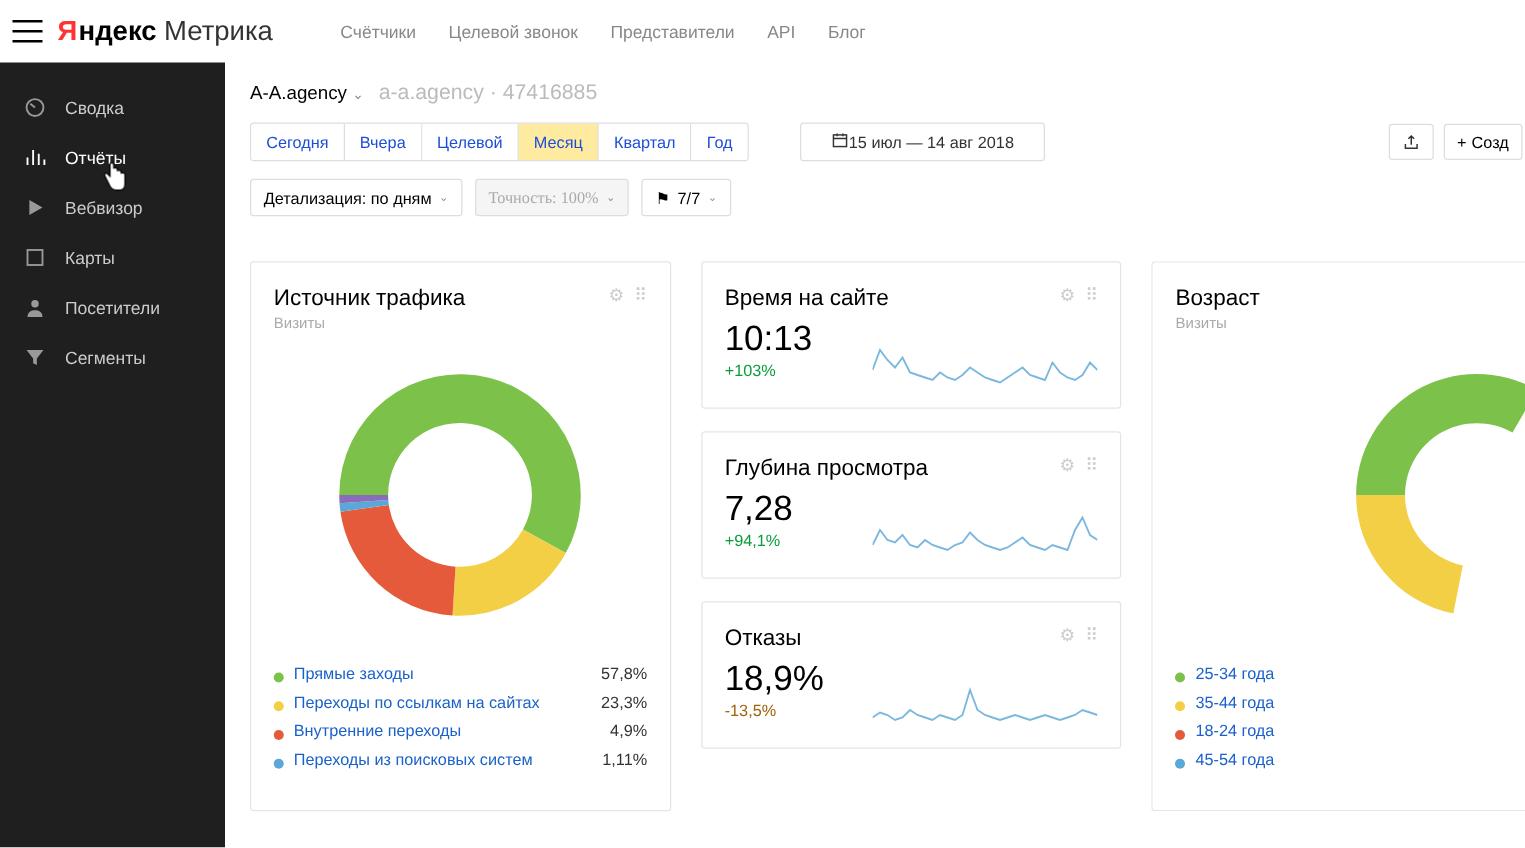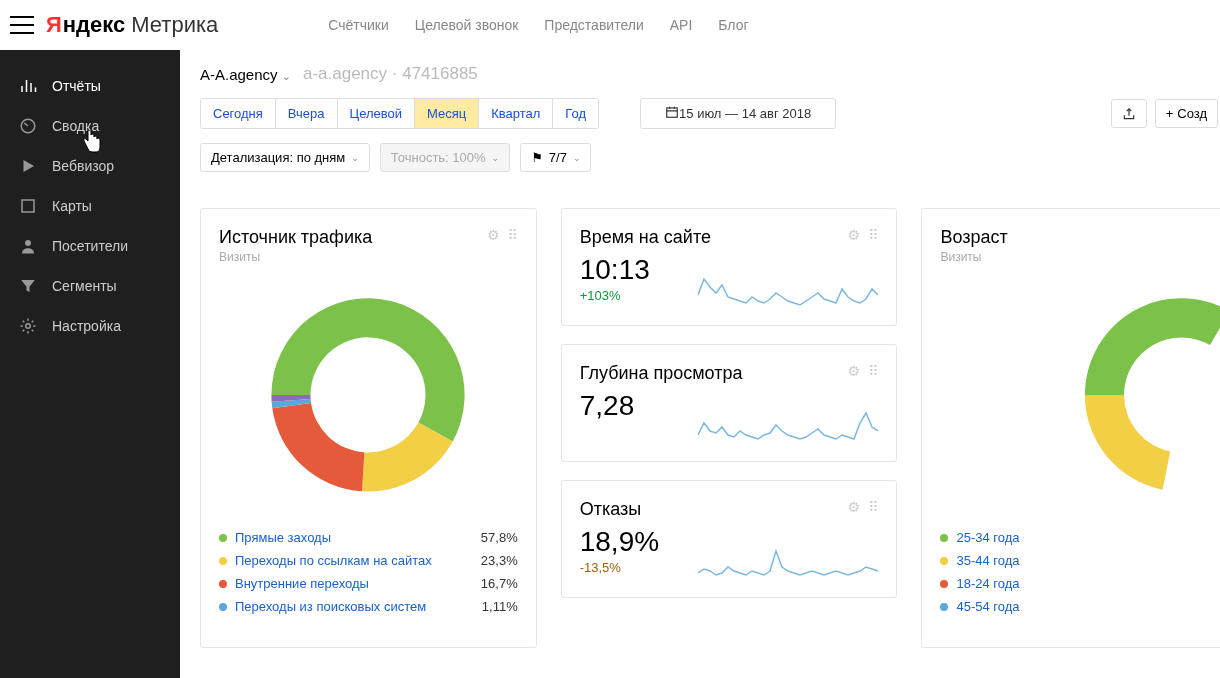--- a/index.html
+++ b/index.html
@@ -4,21 +4,21 @@
 <style>
 * { box-sizing: border-box; margin: 0; padding: 0; }
 body { font-family: Arial, sans-serif; font-size: 13px; color: #333; background: #fff; overflow: hidden; width: 1220px; height: 678px; }
 .topbar { height: 50px; display: flex; align-items: center; padding: 0 10px; }
 .hamburger { width: 24px; height: 18px; display: flex; flex-direction: column; justify-content: space-between; cursor: pointer; margin-right: 12px; }
 .hamburger span { display: block; height: 2px; background: #000; }
 .logo { font-size: 22px; font-weight: 400; display: flex; align-items: baseline; }
 .logo-y { color: #f33; font-weight: bold; margin-right: 1px; }
 .logo-yandex { color: #000; font-weight: bold; }
 .logo-metrika { color: #333; margin-left: 6px; font-weight: 300; }
-.topnav { display: flex; margin-left: 110px; gap: 26px; }
+.topnav { display: flex; margin-left: 54px; gap: 26px; }
 .topnav a { color: #888; text-decoration: none; font-size: 14px; cursor: pointer; }
 .layout { display: flex; height: calc(100% - 50px); }
 .sidebar { width: 180px; background: #1f1f1f; color: #ccc; padding-top: 16px; }
 .side-item { display: flex; align-items: center; height: 40px; padding: 0 18px; cursor: pointer; gap: 14px; font-size: 14px; }
 .side-item.active { color: #fff; }
 .side-item .icon { width: 20px; height: 20px; display: flex; align-items: center; justify-content: center; }
 .side-item svg { width: 18px; height: 18px; stroke: #999; fill: none; }
 .side-item.active svg { stroke: #fff; }
 .main { flex: 1; padding: 0 0 0 20px; overflow: hidden; }
 .breadcrumb { height: 48px; display: flex; align-items: center; gap: 12px; font-size: 15px; }
@@ -28,41 +28,41 @@
 .controls-row { display: flex; align-items: center; gap: 14px; margin-bottom: 14px; }
 .period-group { display: flex; border: 1px solid #ddd; border-radius: 3px; overflow: hidden; }
 .period-btn { padding: 7px 12px; border: none; border-right: 1px solid #ddd; background: #fff; cursor: pointer; font-size: 13px; color: #1d4ed8; }
 .period-btn:last-child { border-right: none; }
 .period-btn.active { background: #ffeba0; }
 .date-range { display: flex; align-items: center; gap: 0; border: 1px solid #ddd; border-radius: 3px; padding: 6px 24px; font-size: 13px; cursor: pointer; margin-left: 27px; }
 .right-controls { margin-left: auto; display: flex; gap: 8px; margin-right: 2px; }
 .icon-btn { border: 1px solid #ddd; border-radius: 3px; padding: 6px 10px; background: #fff; cursor: pointer; display: flex; align-items: center; gap: 4px; font-size: 13px; }
 .controls-row2 { display: flex; gap: 10px; margin-bottom: 36px; }
 .dropdown-btn { border: 1px solid #ddd; border-radius: 3px; padding: 6px 10px; background: #fff; cursor: pointer; font-size: 13px; display: flex; align-items: center; gap: 6px; }
-.dropdown-btn.muted { color: #aaa; background: #f5f5f5; }
+.dropdown-btn.muted { color: #aaa; background: #f5f5f5; font-family: Liberation Serif, serif; }
 .chev { font-size: 9px; color: #888; }
 .widgets { display: flex; gap: 24px; }
 .col { display: flex; flex-direction: column; gap: 18px; }
 .col1 { width: 406px; }
 .col2 { width: 406px; }
 .col3 { width: 360px; }
 .widget { border: 1px solid #e5e5e5; border-radius: 3px; padding: 18px; background: #fff; position: relative; }
 .widget-head { display: flex; align-items: flex-start; justify-content: space-between; }
 .widget-title { font-size: 18px; color: #000; }
 .widget-sub { font-size: 12px; color: #aaa; margin-top: 2px; }
 .widget-tools { display: flex; gap: 8px; color: #ccc; font-size: 14px; }
 .widget-tools span { cursor: pointer; }
 .metric-big { font-size: 28px; color: #000; margin-top: 6px; }
 .metric-delta { font-size: 13px; margin-top: 2px; }
 .delta-pos { color: #0a9c3a; }
 .delta-neg { color: #a16207; }
 .sparkline { position: absolute; right: 18px; bottom: 14px; width: 180px; height: 36px; }
 .donut-wrap { display: flex; justify-content: center; margin: 16px 0 20px 0; }
 .legend { display: flex; flex-direction: column; gap: 8px; margin-top: 6px; }
-.legend-row { display: flex; align-items: center; font-size: 13px; }
+.legend-row { display: flex; align-items: flex-end; font-size: 13px; }
 .legend-dot { width: 8px; height: 8px; border-radius: 50%; margin-right: 8px; flex-shrink: 0; }
 .legend-label { flex: 1; color: #1a61c9; cursor: pointer; }
 .legend-val { color: #333; margin-left: 8px; }
 .cursor-hand { position: fixed; left: 82px; top: 130px; pointer-events: none; z-index: 1000; }
 </style>
 </head>
 <body>
 
 <div class="topbar">
   <div class="hamburger">
@@ -79,37 +79,37 @@
     <a>Счётчики</a>
     <a>Целевой звонок</a>
     <a>Представители</a>
     <a>API</a>
     <a>Блог</a>
   </div>
 </div>
 
 <div class="layout">
   <div class="sidebar">
-    <div class="side-item active">
-      <span class="icon">
-          <svg viewBox="0 0 24 24">
-            <path d="M4 20V12M10 20V4M16 20V8M22 20V14" stroke-width="2"></path>
-          </svg>
-        </span>
-      <span>Отчёты</span>
-    </div>
     <div class="side-item">
       <span class="icon">
           <svg viewBox="0 0 24 24">
             <circle cx="12" cy="12" r="9" stroke-width="2"></circle>
             <path d="M12 12 L7 8" stroke-width="2"></path>
           </svg>
         </span>
       <span>Сводка</span>
     </div>
+    <div class="side-item active">
+      <span class="icon">
+          <svg viewBox="0 0 24 24">
+            <path d="M4 20V12M10 20V4M16 20V8M22 20V14" stroke-width="2"></path>
+          </svg>
+        </span>
+      <span>Отчёты</span>
+    </div>
     <div class="side-item">
       <span class="icon">
           <svg viewBox="0 0 24 24">
             <path d="M6 4 L20 12 L6 20 Z" fill="#999" stroke="none"></path>
           </svg>
         </span>
       <span>Вебвизор</span>
     </div>
     <div class="side-item">
       <span class="icon">
@@ -128,29 +128,20 @@
         </span>
       <span>Посетители</span>
     </div>
     <div class="side-item">
       <span class="icon">
           <svg viewBox="0 0 24 24">
             <path d="M3 4h18L14 13v7l-4-2v-5L3 4z" fill="#999" stroke="none"></path>
           </svg>
         </span>
       <span>Сегменты</span>
-    </div>
-    <div class="side-item">
-      <span class="icon">
-          <svg viewBox="0 0 24 24">
-            <circle cx="12" cy="12" r="3" stroke-width="2"></circle>
-            <path d="M12 2v3M12 19v3M2 12h3M19 12h3M5 5l2 2M17 17l2 2M19 5l-2 2M7 17l-2 2" stroke-width="2"></path>
-          </svg>
-        </span>
-      <span>Настройка</span>
     </div>
   </div>
 
   <div class="main">
     <div class="breadcrumb">
       <span class="bc-main"><span>A-A.agency</span> <span class="bc-chev">⌄</span></span>
       <span class="bc-sub"><span>a-a.agency</span> · <span>47416885</span></span>
     </div>
 
     <div class="controls-row">
@@ -226,21 +217,21 @@
                 <span class="legend-val">57,8%</span>
               </div>
             <div class="legend-row">
                 <span class="legend-dot" style="background:#f2cf45"></span>
                 <span class="legend-label">Переходы по ссылкам на сайтах</span>
                 <span class="legend-val">23,3%</span>
               </div>
             <div class="legend-row">
                 <span class="legend-dot" style="background:#e55a3a"></span>
                 <span class="legend-label">Внутренние переходы</span>
-                <span class="legend-val">16,7%</span>
+                <span class="legend-val">4,9%</span>
               </div>
             <div class="legend-row">
                 <span class="legend-dot" style="background:#5aa8d8"></span>
                 <span class="legend-label">Переходы из поисковых систем</span>
                 <span class="legend-val">1,11%</span>
               </div>
           </div>
         </div>
       </div>
 
@@ -261,20 +252,21 @@
         </div>
         <div class="widget" style="height:118px;">
           <div class="widget-head">
               <div class="widget-title">Глубина просмотра</div>
               <div class="widget-tools">
                 <span>⚙</span>
                 <span>⠿</span>
               </div>
             </div>
           <div class="metric-big">7,28</div>
+          <div class="metric-delta delta-pos">+94,1%</div>
           <svg class="sparkline" viewBox="0 0 180 36">
               <polyline fill="none" stroke="#7cb8de" stroke-width="1.5" points="0,24 6,12 12,20 18,22 24,16 30,24 36,26 42,20 48,24 54,26 60,28 66,24 72,22 78,14 84,20 90,24 96,26 102,28 108,26 114,22 120,18 126,24 132,26 138,28 144,24 150,26 156,28 162,12 168,2 174,16 180,20"></polyline>
             </svg>
         </div>
         <div class="widget" style="height:118px;">
           <div class="widget-head">
               <div class="widget-title">Отказы</div>
               <div class="widget-tools">
                 <span>⚙</span>
                 <span>⠿</span>

